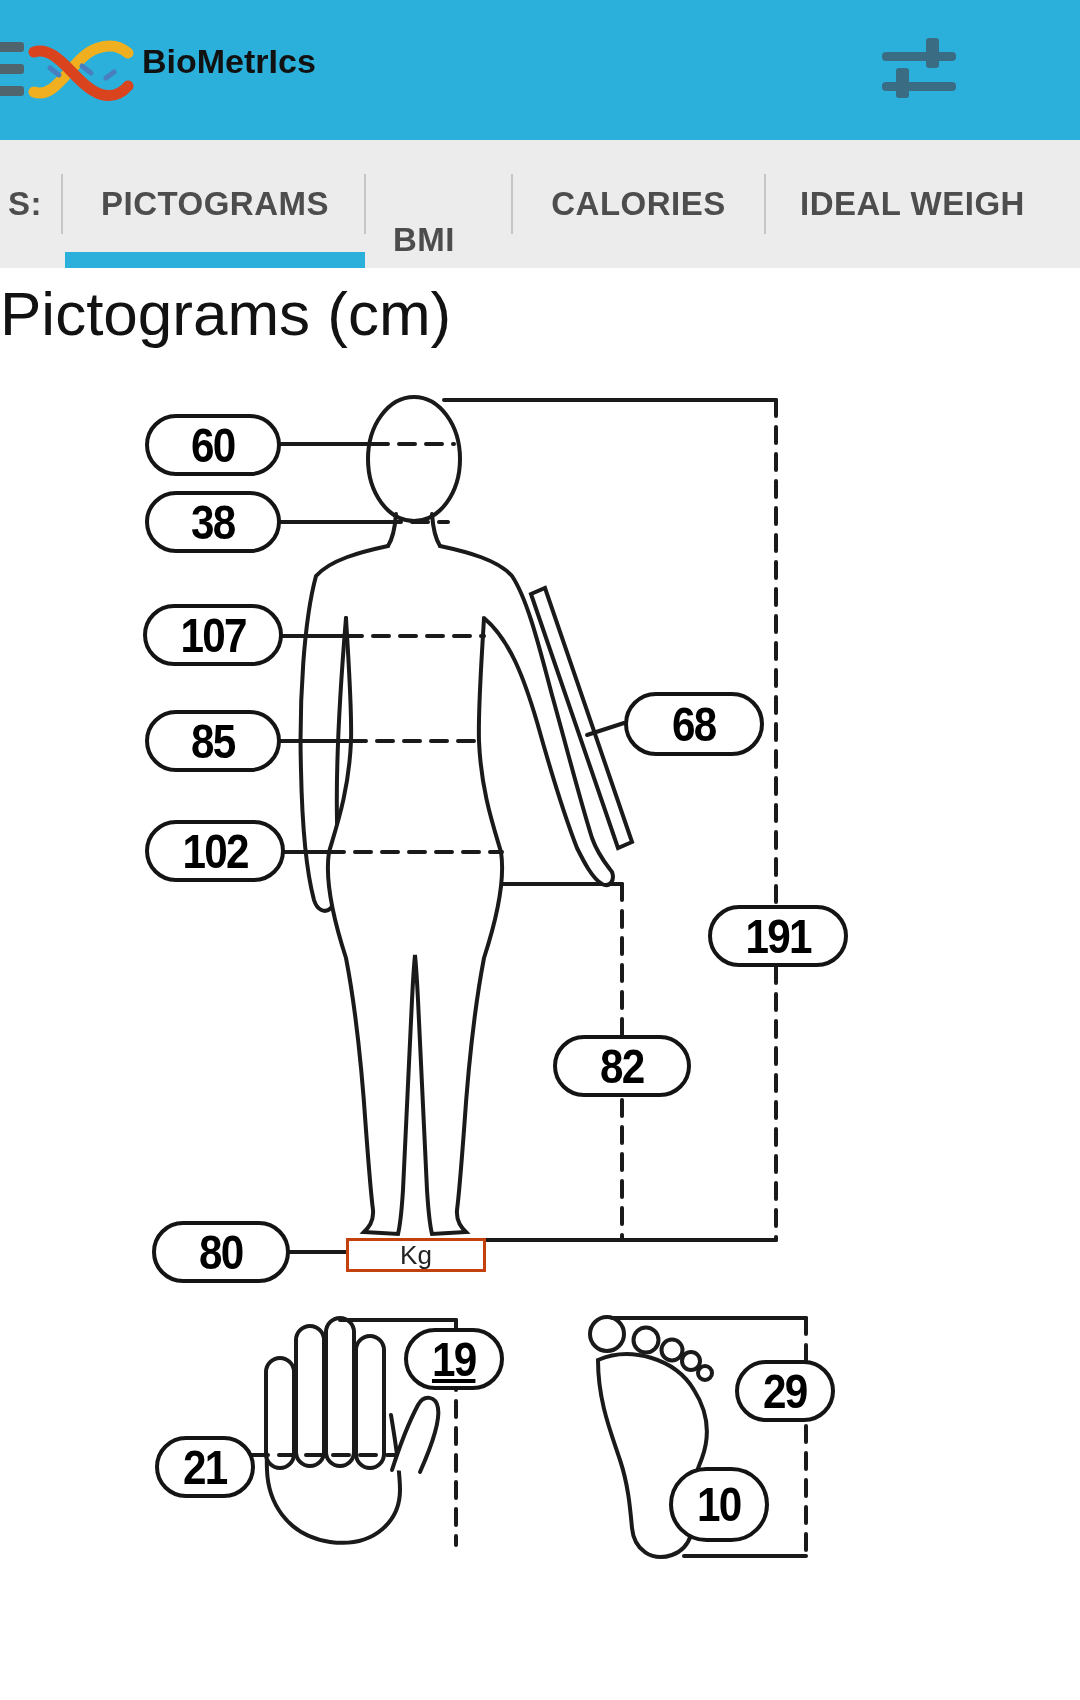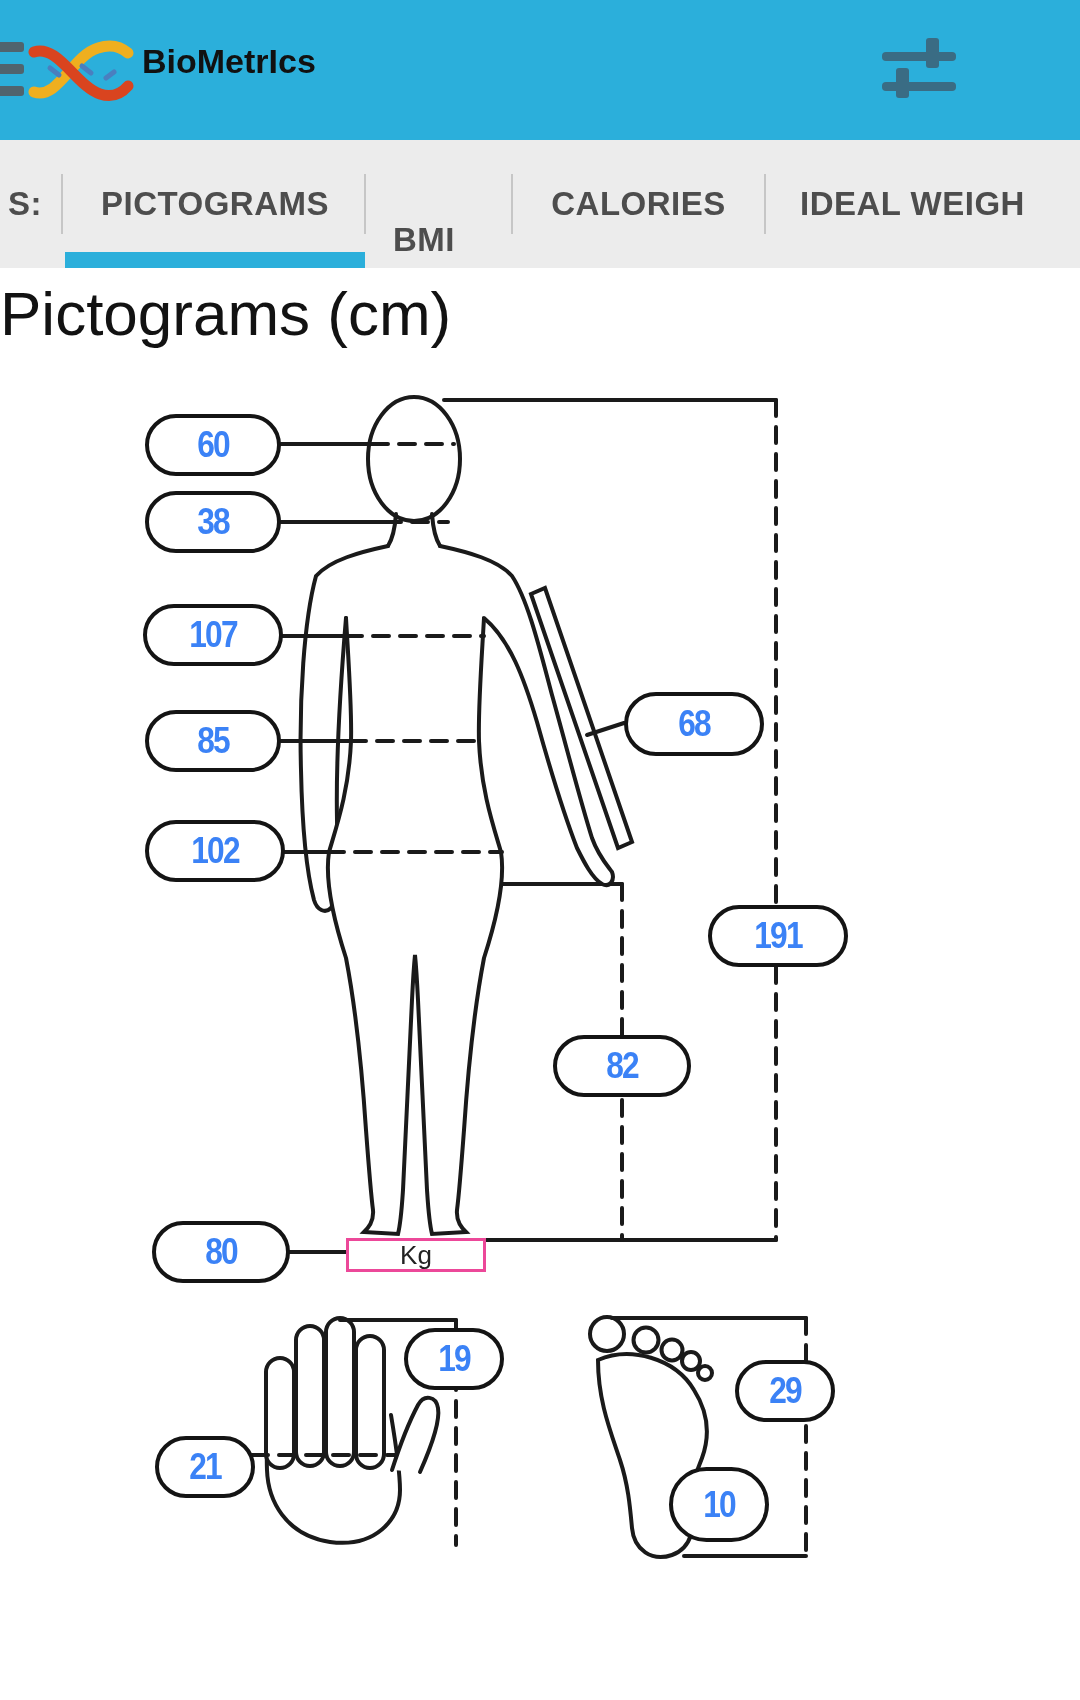--- a/index.html
+++ b/index.html
@@ -28,26 +28,26 @@
   
   .page-title{
     position:absolute;left:0;top:278px;width:1080px;text-align:left;
     font-size:62px;color:#121212;font-weight:400;
   }
   .figure-svg{position:absolute;left:0;top:0;width:1080px;height:1700px;}
   
   .pill{
     position:absolute;background:#fff;border:4px solid #141414;border-radius:40px;
     display:flex;align-items:center;justify-content:center;
-    font-size:36px;color:#3b82f6;font-weight:700;box-sizing:border-box;
+    font-size:48px;color:#000000;font-weight:700;box-sizing:border-box;
   }
   .pill .v{display:block;transform:scaleX(0.88);letter-spacing:-2px;}
   .kgbox{
     position:absolute;left:346px;top:1238px;width:140px;height:34px;background:#fff;
-    border:3px solid #ec4899;box-sizing:border-box;display:flex;align-items:center;justify-content:center;
+    border:3px solid #c2410c;box-sizing:border-box;display:flex;align-items:center;justify-content:center;
     font-size:26px;color:#222;font-weight:400;
   }
 </style>
 </head>
 <body>
 
 <div class="appbar">
   <div class="hamburger">
     <div class="bar" style="top:0px"></div>
     <div class="bar" style="top:22px"></div>
@@ -224,21 +224,21 @@
     <span class="v">191</span>
   </div>
 <div class="pill" style="left:553px;top:1035px;width:138px;height:62px;">
     <span class="v">82</span>
   </div>
 <div class="pill" style="left:152px;top:1221px;width:138px;height:62px;">
     <span class="v">80</span>
   </div>
 <div class="kgbox">Kg</div>
 
-<div class="pill" style="left:404px;top:1328px;width:100px;height:62px;">
+<div class="pill" style="left:404px;top:1328px;width:100px;height:62px;text-decoration:underline;">
     <span class="v">19</span>
   </div>
 <div class="pill" style="left:155px;top:1436px;width:100px;height:62px;">
     <span class="v">21</span>
   </div>
 <div class="pill" style="left:735px;top:1360px;width:100px;height:62px;">
     <span class="v">29</span>
   </div>
 <div class="pill" style="left:669px;top:1467px;width:100px;height:75px;">
     <span class="v">10</span>

